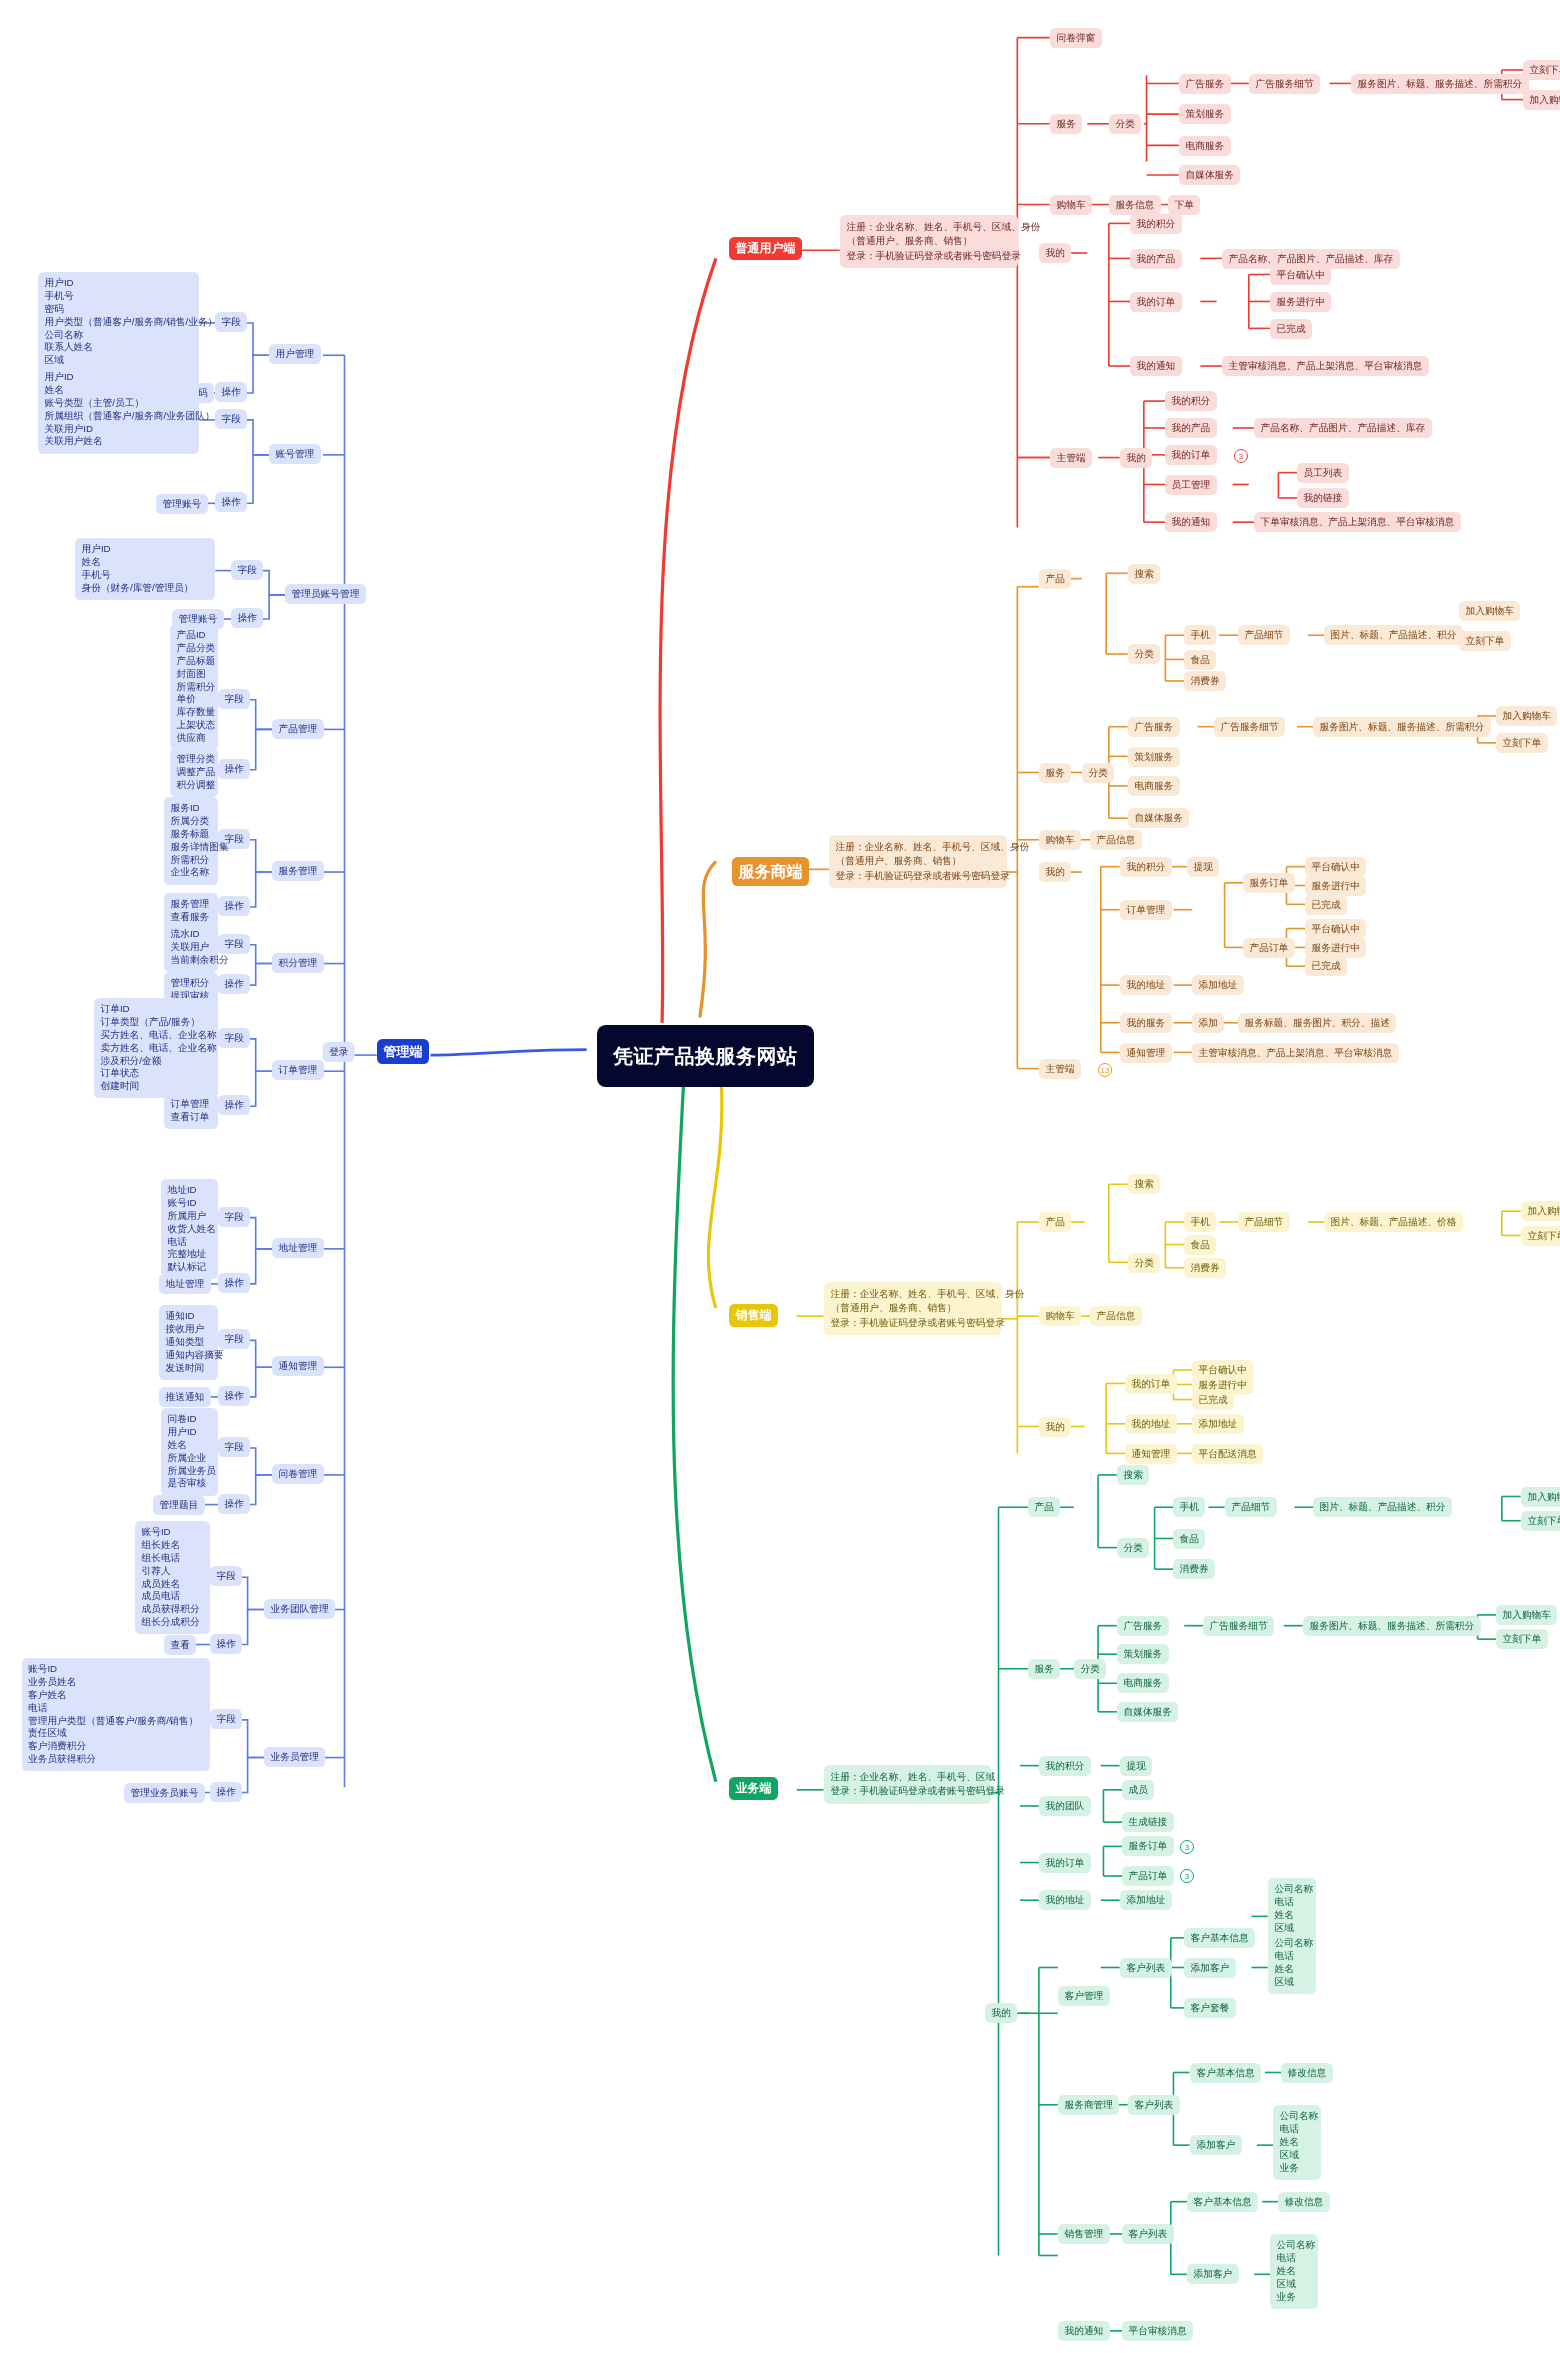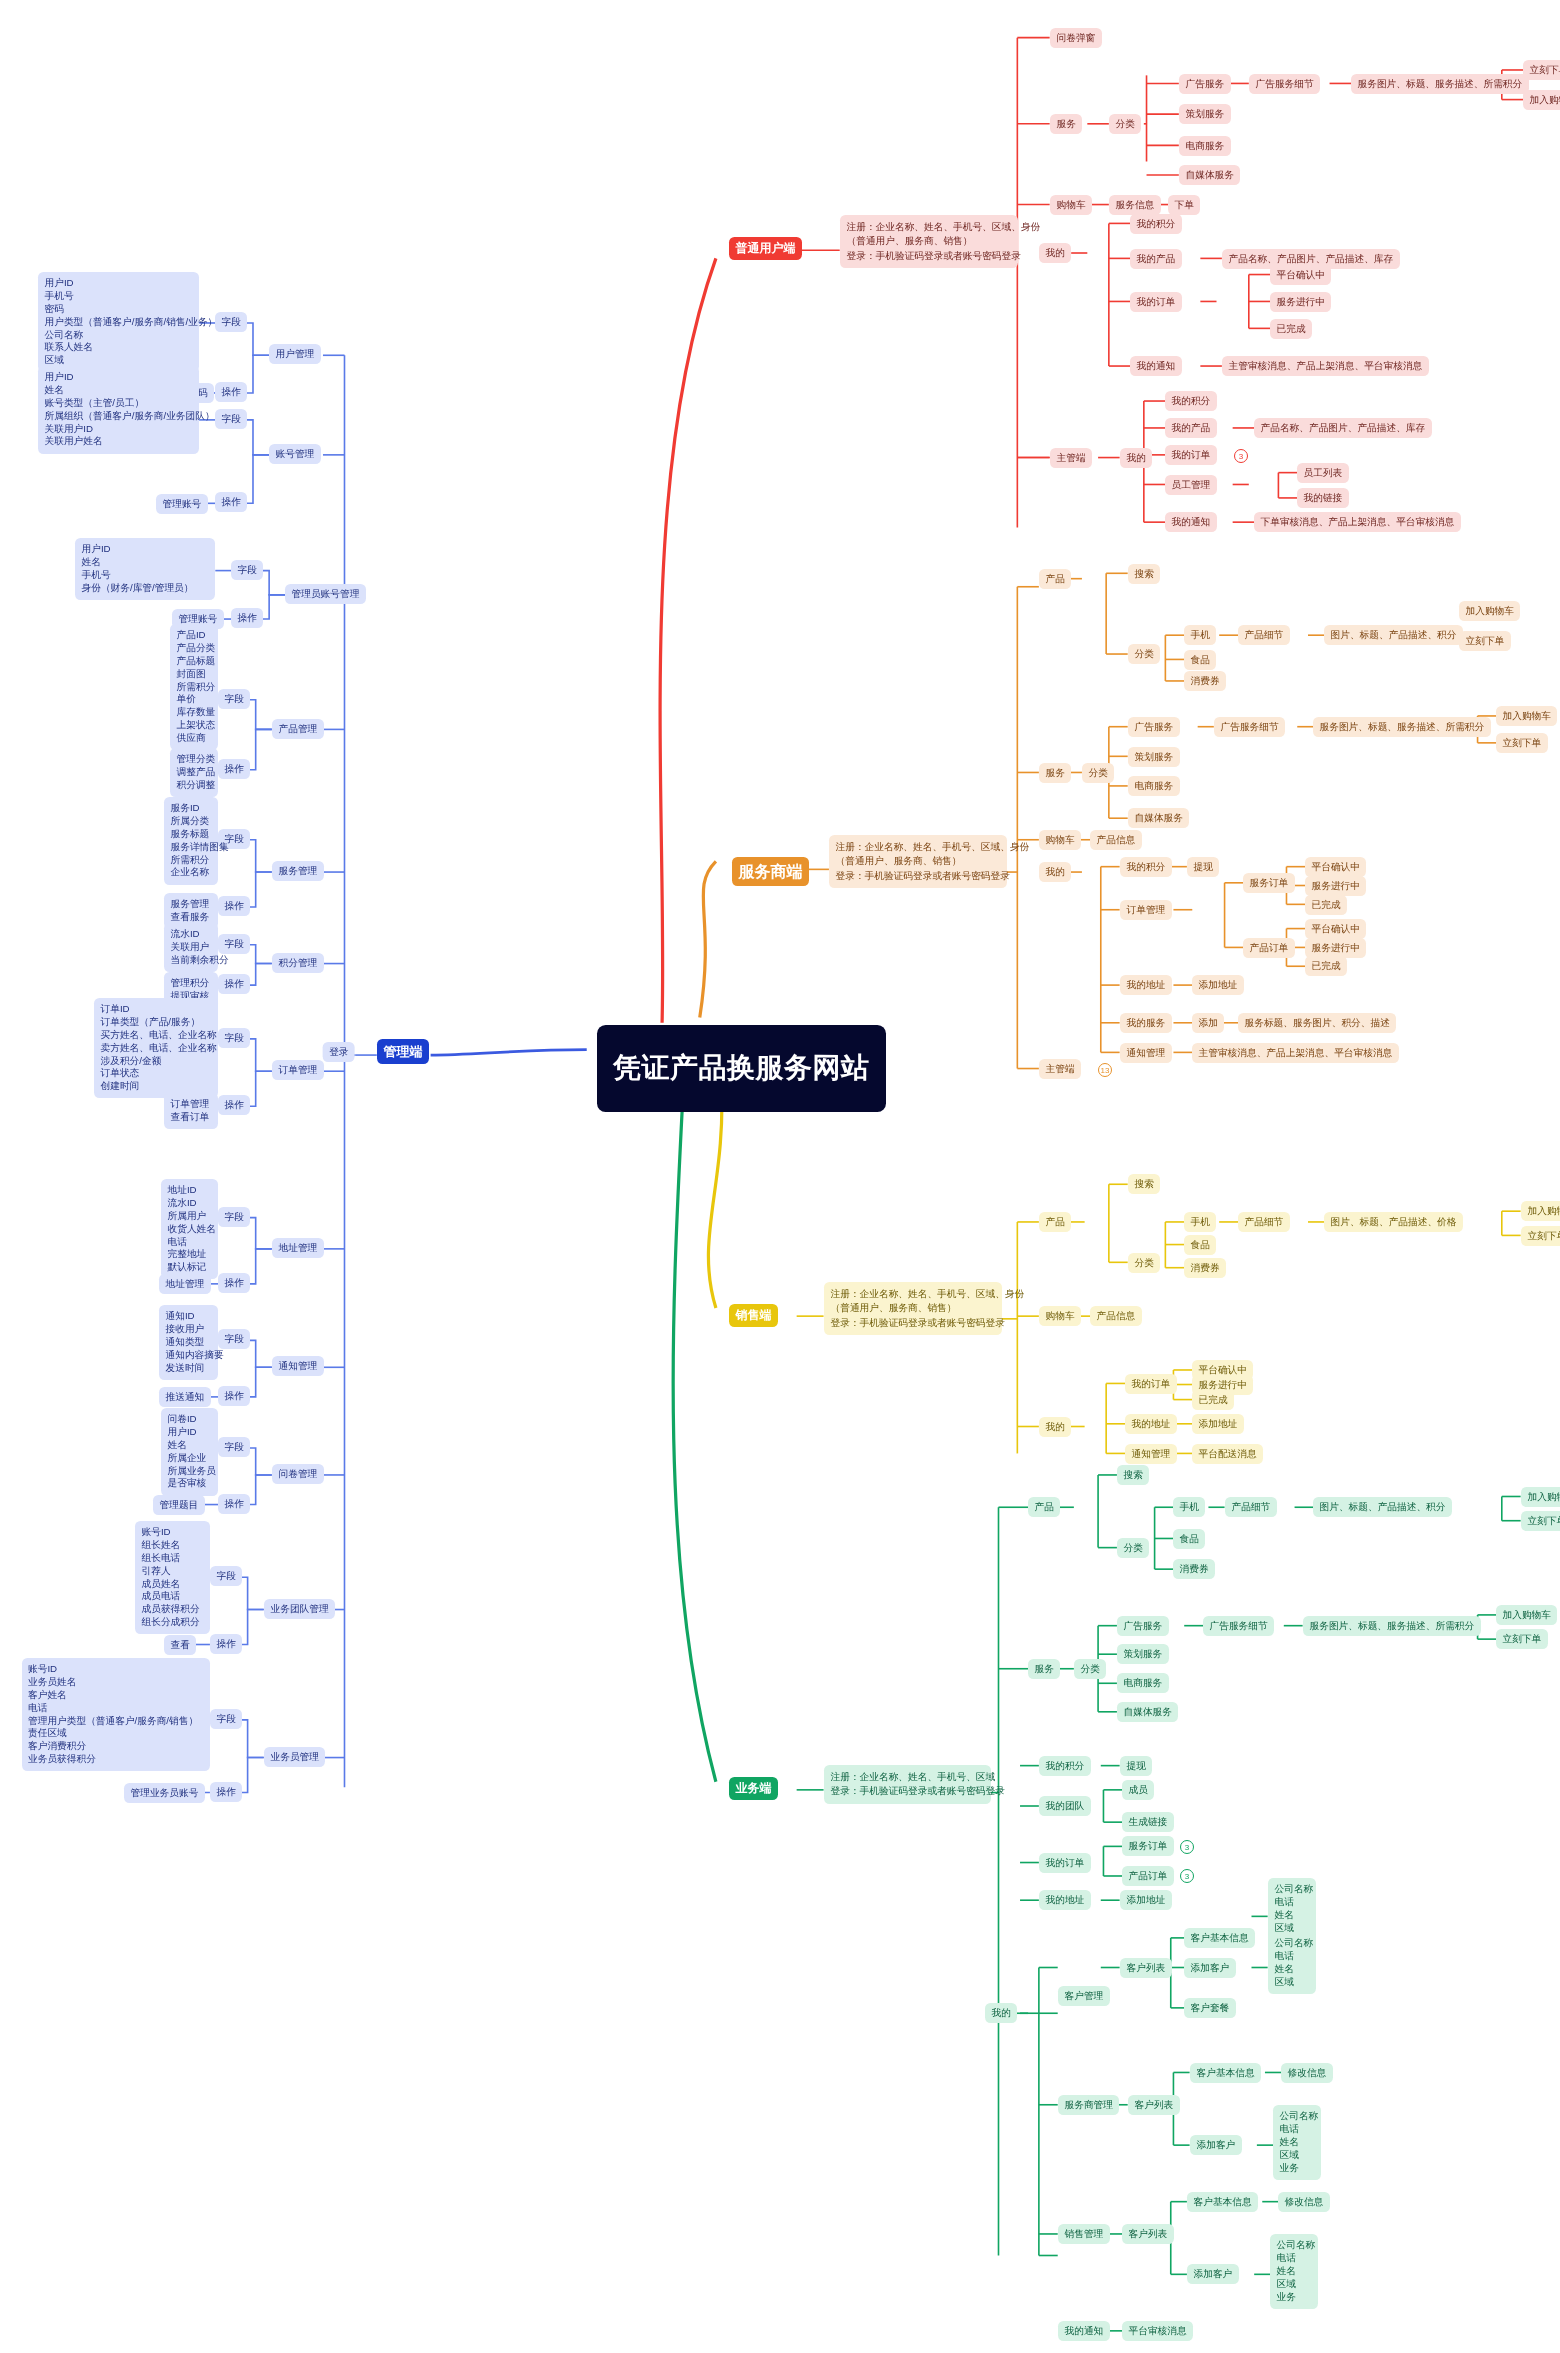--- a/index.html
+++ b/index.html
@@ -20,22 +20,22 @@
     padding: 3.8px 6.5px;
     font-size: 10.8px;
     line-height: 1.32;
     white-space: pre;
     display:flex;
     align-items:center;
     justify-content:flex-start;
   }
   .node.center {
     background:#05082e; color:#ffffff;
-    font-size: 28px; font-weight: 700;
-    border-radius: 8.6px; padding: 25px 16px;
+    font-size: 20px; font-weight: 700;
+    border-radius: 8.6px; padding: 18px 16px;
     letter-spacing: 0.5px;
   }
 
   
   .t-blue   { background:#dbe2fb; color:#21317f; }
   .t-blue.root { background:#1a3fcf; color:#fff; font-weight:700; }
   .t-red    { background:#fadcdb; color:#6e2520; }
   .t-red.root { background:#f03b33; color:#fff; font-weight:700; }
   .t-orange { background:#fbe9d8; color:#7a4310; }
   .t-orange.root { background:#e8922b; color:#fff; font-weight:700; }
@@ -496,21 +496,21 @@
   <div class="node t-blue multiline small" style="left:94px; top:998px; width:124px;">订单ID
 订单类型（产品/服务）
 买方姓名、电话、企业名称
 卖方姓名、电话、企业名称
 涉及积分/金额
 订单状态
 创建时间</div>
   <div class="node t-blue multiline small" style="left:164px; top:1093px; width:54px;">订单管理
 查看订单</div>
   <div class="node t-blue multiline small" style="left:161px; top:1179px; width:57px;">地址ID
-流水ID
+账号ID
 所属用户
 收货人姓名
 电话
 完整地址
 默认标记</div>
   <div class="node t-blue small" style="left:159px; top:1274px;">地址管理</div>
   <div class="node t-blue multiline small" style="left:159px; top:1305px; width:59px;">通知ID
 接收用户
 通知类型
 通知内容摘要

